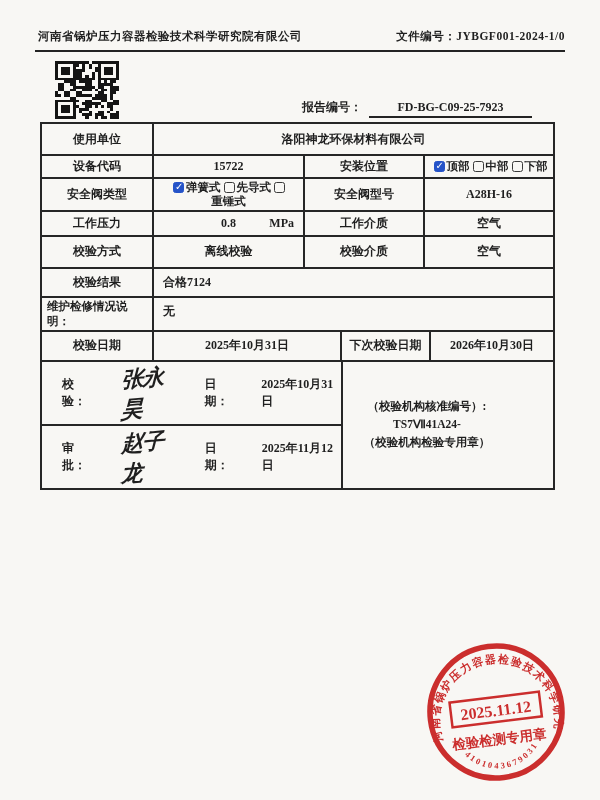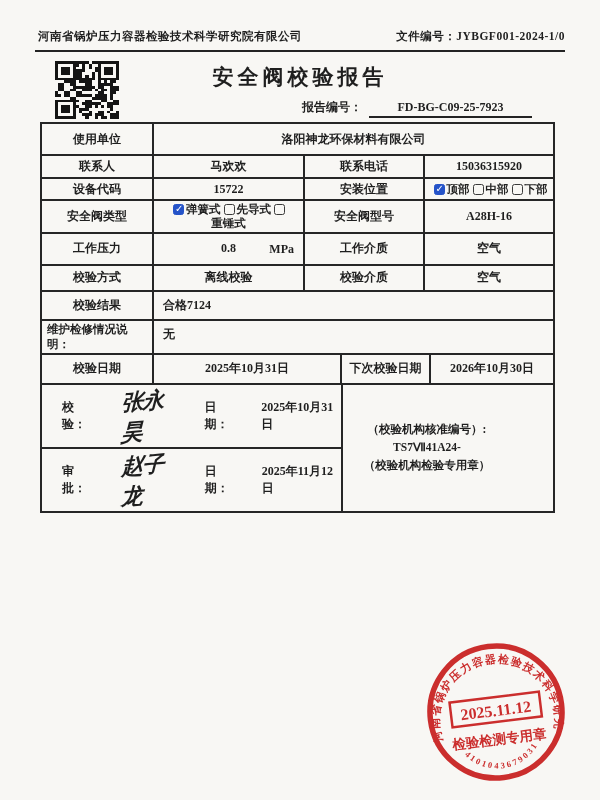--- a/index.html
+++ b/index.html
@@ -514,44 +514,37 @@
         <i class="w"></i>
         <i class="b"></i>
         <i class="b"></i>
         <i class="w"></i>
         <i class="b"></i>
         <i class="b"></i>
         <i class="b"></i>
       </div>
     </div>
 
-  <div class="title">安全阀校验报告</div>
 
   <div class="report-no">
     <span>报告编号：</span><span class="rn-val">FD-BG-C09-25-7923</span>
   </div>
 
   <div class="tblwrap">
     <table class="tbl t-a">
       <colgroup>
           <col style="width:112px">
           <col style="width:151px">
           <col style="width:120px">
           <col style="width:130px">
         </colgroup>
       <tbody>
           <tr>
         <td>使用单位</td>
         <td colspan="3">洛阳神龙环保材料有限公司</td>
-      </tr>
-      <tr>
-        <td>联系人</td>
-        <td>马欢欢</td>
-        <td>联系电话</td>
-        <td>15036315920</td>
       </tr>
       <tr>
         <td>设备代码</td>
         <td>15722</td>
         <td>安装位置</td>
         <td>
           <span class="cbgroup nowrap">
             <span class="cb checked"></span>
                 <span>顶部</span>
             <span class="cb"></span>

